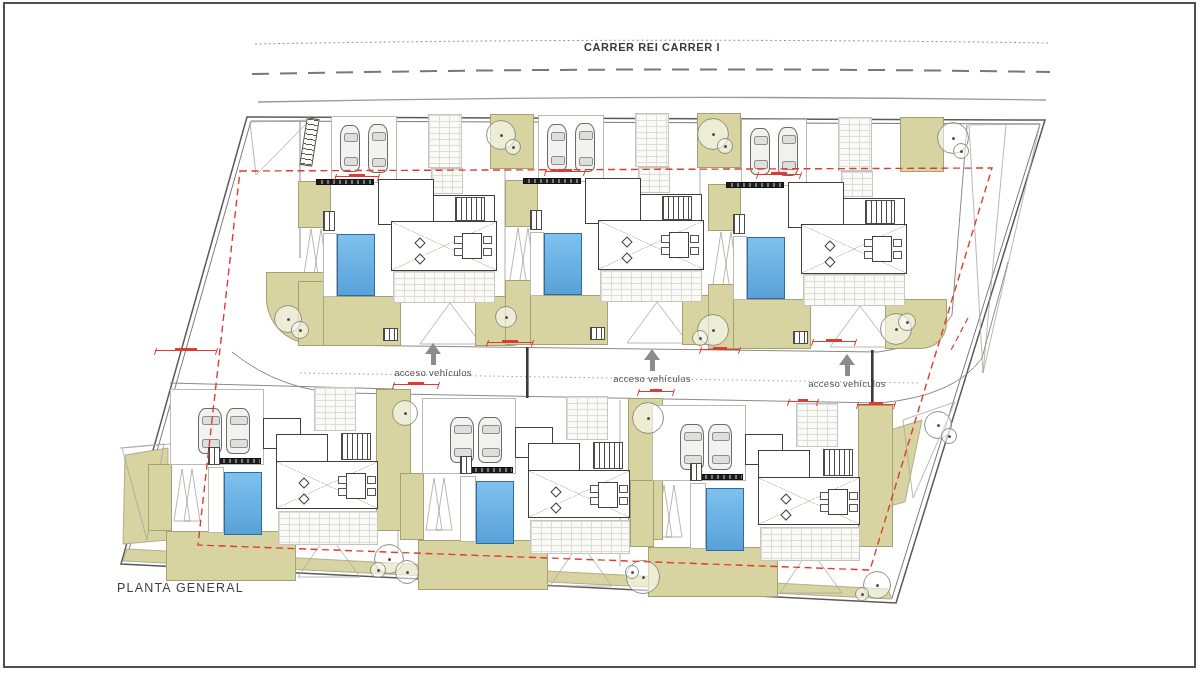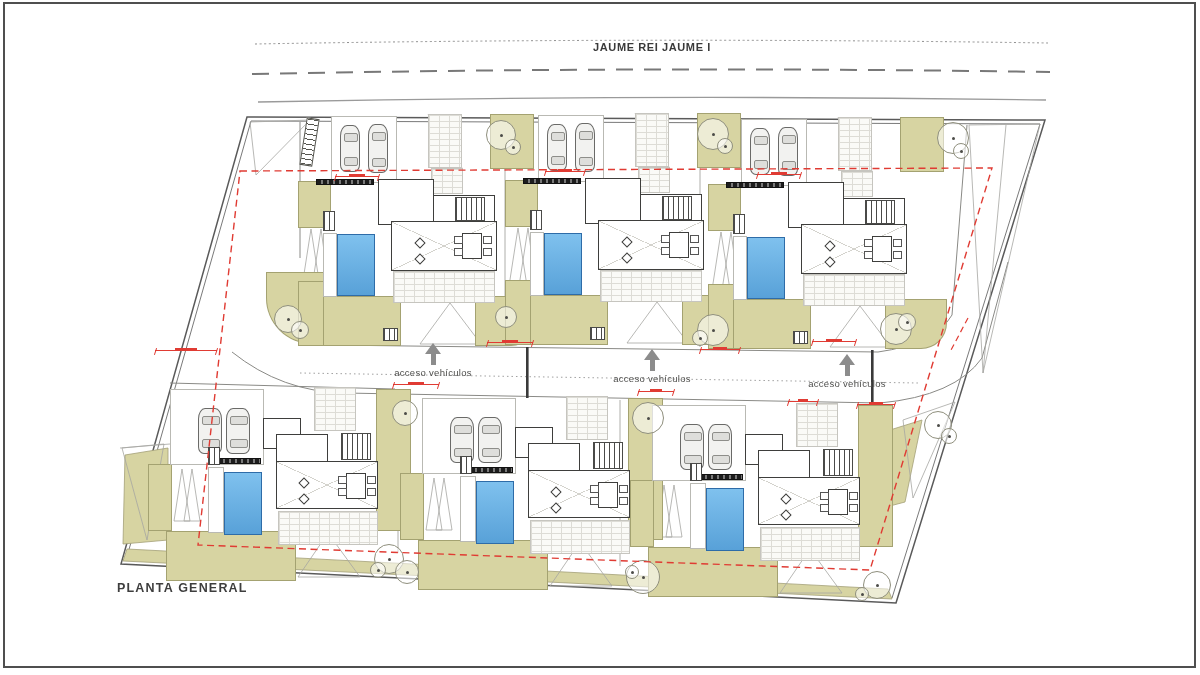--- a/index.html
+++ b/index.html
@@ -40,21 +40,21 @@
   .dim i{position:absolute;top:-3px;width:1px;height:7px;background:#e03b33;transform:rotate(18deg);}
   .dim b{position:absolute;top:-3.5px;left:32%;width:36%;height:2.6px;background:#e03b33;}
   .arrow{position:absolute;z-index:5;width:18px;}
   .arrow .head{width:0;height:0;margin:0 auto;border-left:8px solid transparent;
     border-right:8px solid transparent;border-bottom:11px solid #8c8c8c;}
   .arrow .stem{width:5px;height:11px;margin:0 auto;background:#8c8c8c;}
   .access-label{position:absolute;z-index:7;transform:translateX(-50%);font-size:9.5px;color:#4f4f4d;
     letter-spacing:.3px;white-space:nowrap;}
   #street-name{position:absolute;z-index:7;transform:translateX(-50%);font-size:11px;color:#3a3a3a;
     font-weight:bold;letter-spacing:.6px;white-space:nowrap;}
-  #plan-title{position:absolute;z-index:7;font-size:12.5px;color:#3e3e3e;font-weight:bold;
+  #plan-title{position:absolute;z-index:7;font-size:12.5px;color:#3e3e3e;font-weight:normal;
     letter-spacing:1.2px;white-space:nowrap;}
   .house{position:absolute;z-index:2;}
 </style>
 </head>
 <body>
 
 <div id="sheet">
 
   <svg id="base" width="1200" height="675" viewBox="0 0 1200 675">
 
@@ -119,21 +119,21 @@
     </svg>
 
   <svg id="overlay" width="1200" height="675" viewBox="0 0 1200 675">
     <polygon points="240,171 992,168 870,570 198,545" fill="none" stroke="#e03b33" stroke-width="1.4" stroke-dasharray="7,4.5"></polygon>
     <path d="M968,318 L950,352" fill="none" stroke="#e03b33" stroke-width="1.2" stroke-dasharray="6,4"></path>
   </svg>
 
   <div class="abs lawn rbl" style="left:266px;top:272px;width:58px;height:72px;z-index:1;"></div>
   <div class="abs ladder" style="left:303px;top:118px;width:13px;height:48px;transform:rotate(9deg);z-index:2;"></div>
 
-  <div id="street-name" style="left:652px;top:41px;">JAUME REI JAUME I</div>
+  <div id="street-name" style="left:652px;top:41px;">CARRER REI CARRER I</div>
   <div id="plan-title" style="left:117px;top:581px;">PLANTA GENERAL</div>
 
   <div id="generated">
       <div class="house" style="left: 298px; top: 111px; width: 245px; height: 240px; position: absolute;">
         <div class="abs lawn" style="left: 0px; top: 70px; width: 33px; height: 47px; position: absolute;"></div>
         <div class="abs lawn" style="left: 0px; top: 170px; width: 33px; height: 65px; position: absolute;"></div>
         <div class="abs lawn" style="left: 25px; top: 185px; width: 78px; height: 50px; position: absolute;"></div>
         <div class="abs lawn rbr" style="left: 177px; top: 185px; width: 62px; height: 50px; position: absolute;"></div>
         <div class="abs lawn" style="left: 192px; top: 3px; width: 44px; height: 55px; position: absolute;"></div>
         <div class="abs slab" style="left: 33px; top: 5px; width: 66px; height: 67px; position: absolute;"></div>

